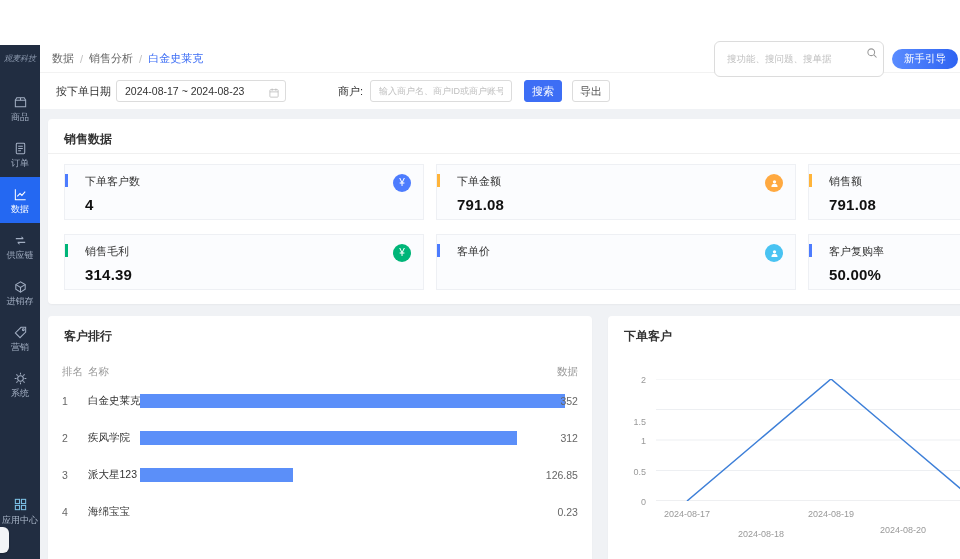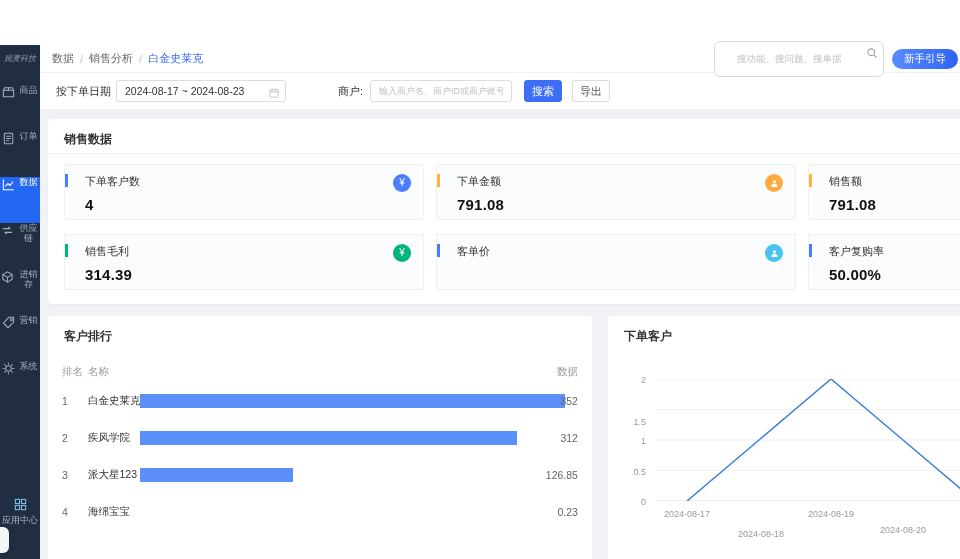--- a/index.html
+++ b/index.html
@@ -5,40 +5,40 @@
   *{margin:0;padding:0;box-sizing:border-box}
   html,body{background:#fff}
   body{font-family:"Liberation Sans","DejaVu Sans",sans-serif;-webkit-font-smoothing:antialiased}
   #canvas{position:relative;width:960px;height:559px;overflow:hidden;background:#fff}
   #app{position:absolute;top:45px;left:0;right:0;bottom:0}
 
   
   #sidebar{position:absolute;left:0;top:0;bottom:0;width:40px;background:#212d41;z-index:5}
   .logo{height:26px;display:flex;align-items:center;justify-content:center;font-size:8px;color:#8d9ab0;font-style:italic;white-space:nowrap;overflow:hidden}
   .side-menu{margin-top:14px}
-  .side-item{height:46px;display:flex;flex-direction:row;justify-content:center;gap:2px;cursor:pointer;color:#a2aec2}
+  .side-item{height:46px;display:flex;flex-direction:column;align-items:center;justify-content:center;gap:2px;cursor:pointer;color:#a2aec2}
   .side-item .s-ico{width:15px;height:15px}
   .side-item .s-ico svg{width:15px;height:15px;display:block;stroke:currentColor;fill:none;stroke-width:1.1}
   .side-label{font-size:9px;line-height:10px;text-align:center;padding:0 2px}
   .side-item.active{background:#2468f2;color:#fff}
   #app-center{position:absolute;bottom:34px;left:0;width:40px;display:flex;flex-direction:column;align-items:center;gap:3px;color:#9db1cc;cursor:pointer}
   #app-center .s-ico{width:15px;height:15px;color:#7ec3e8}
   #app-center .s-ico svg{width:15px;height:15px;display:block;stroke:currentColor;fill:none;stroke-width:1.1}
   #app-center .side-label{color:#aab6c8}
   #expand-handle{position:absolute;left:0;bottom:6px;width:9px;height:26px;background:#f2f4f7;border-radius:0 6px 6px 0;box-shadow:0 1px 2px rgba(0,0,0,.2)}
 
   
   #header{position:absolute;left:40px;right:0;top:0;height:28px;background:#fff;border-bottom:1px solid #f2f2f2;display:flex;align-items:center;z-index:4}
   .breadcrumb{margin-left:12px;font-size:11px;color:#666;display:flex;gap:6px;align-items:center}
   .bc-item{cursor:pointer}
   .bc-item.active{color:#3d6ef5}
   .bc-sep{color:#c2c2c2}
   .hdr-right{margin-left:auto;display:flex;align-items:center;gap:8px;margin-right:2px}
   .search-wrap{position:relative}
-  .search-input{width:170px;height:36px;border:1px solid #dcdcdc;border-radius:6px;font-size:9.5px;padding:0 22px 0 22px;color:#333;outline:none;font-family:inherit}
+  .search-input{width:170px;height:36px;border:1px solid #dcdcdc;border-radius:6px;font-size:9.5px;padding:0 22px 0 12px;color:#333;outline:none;font-family:inherit}
   .search-input::placeholder{color:#bfbfbf}
   .search-ico{position:absolute;right:6px;top:4px;width:12px;height:12px}
   .guide-btn{height:20px;padding:0 12px;border:none;border-radius:10px;background:linear-gradient(90deg,#5a8cff,#2e63f2);color:#fff;font-size:10.5px;cursor:pointer;white-space:nowrap;font-family:inherit}
 
   
   #filter-bar{position:absolute;left:40px;right:0;top:29px;height:35px;background:#fff;z-index:3}
   .f-el{position:absolute;top:6px;height:22px}
   #date-type{left:16px;display:flex;align-items:center;gap:5px;font-size:11px;color:#333;cursor:pointer}
   .caret{width:0;height:0;border-left:4px solid transparent;border-right:4px solid transparent;border-top:5px solid #999}
   #date-range{left:76px;width:170px}

